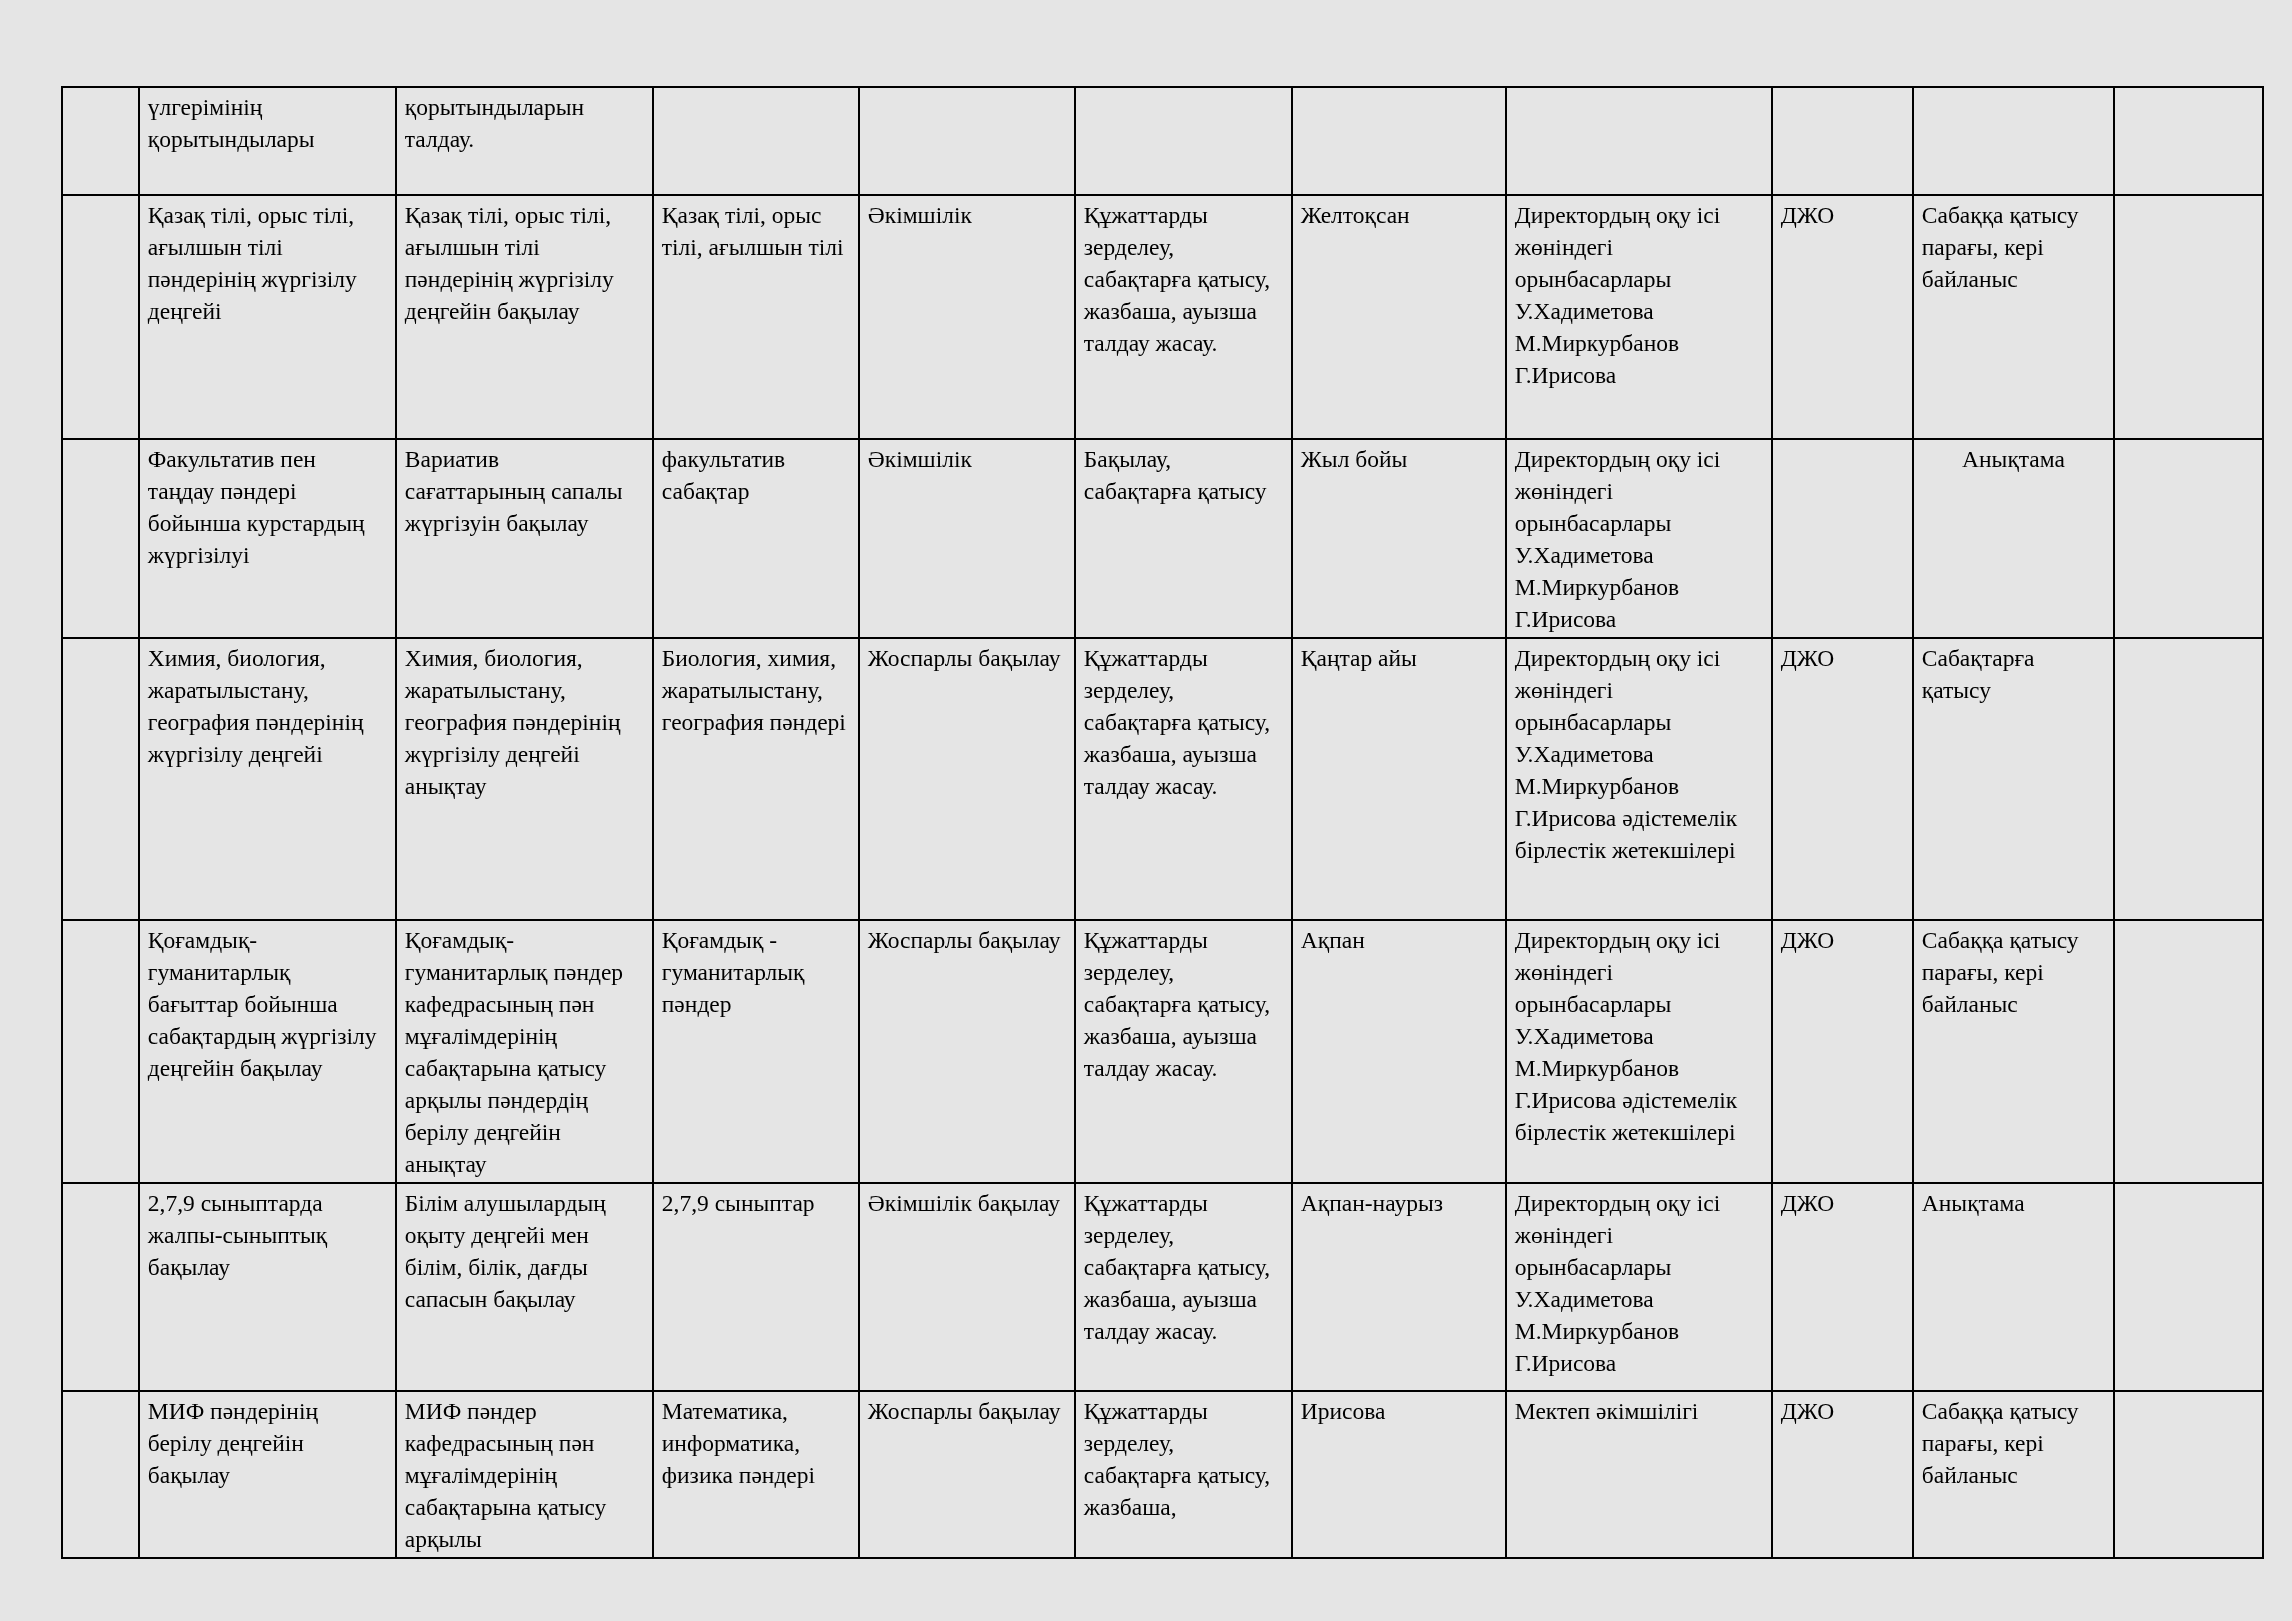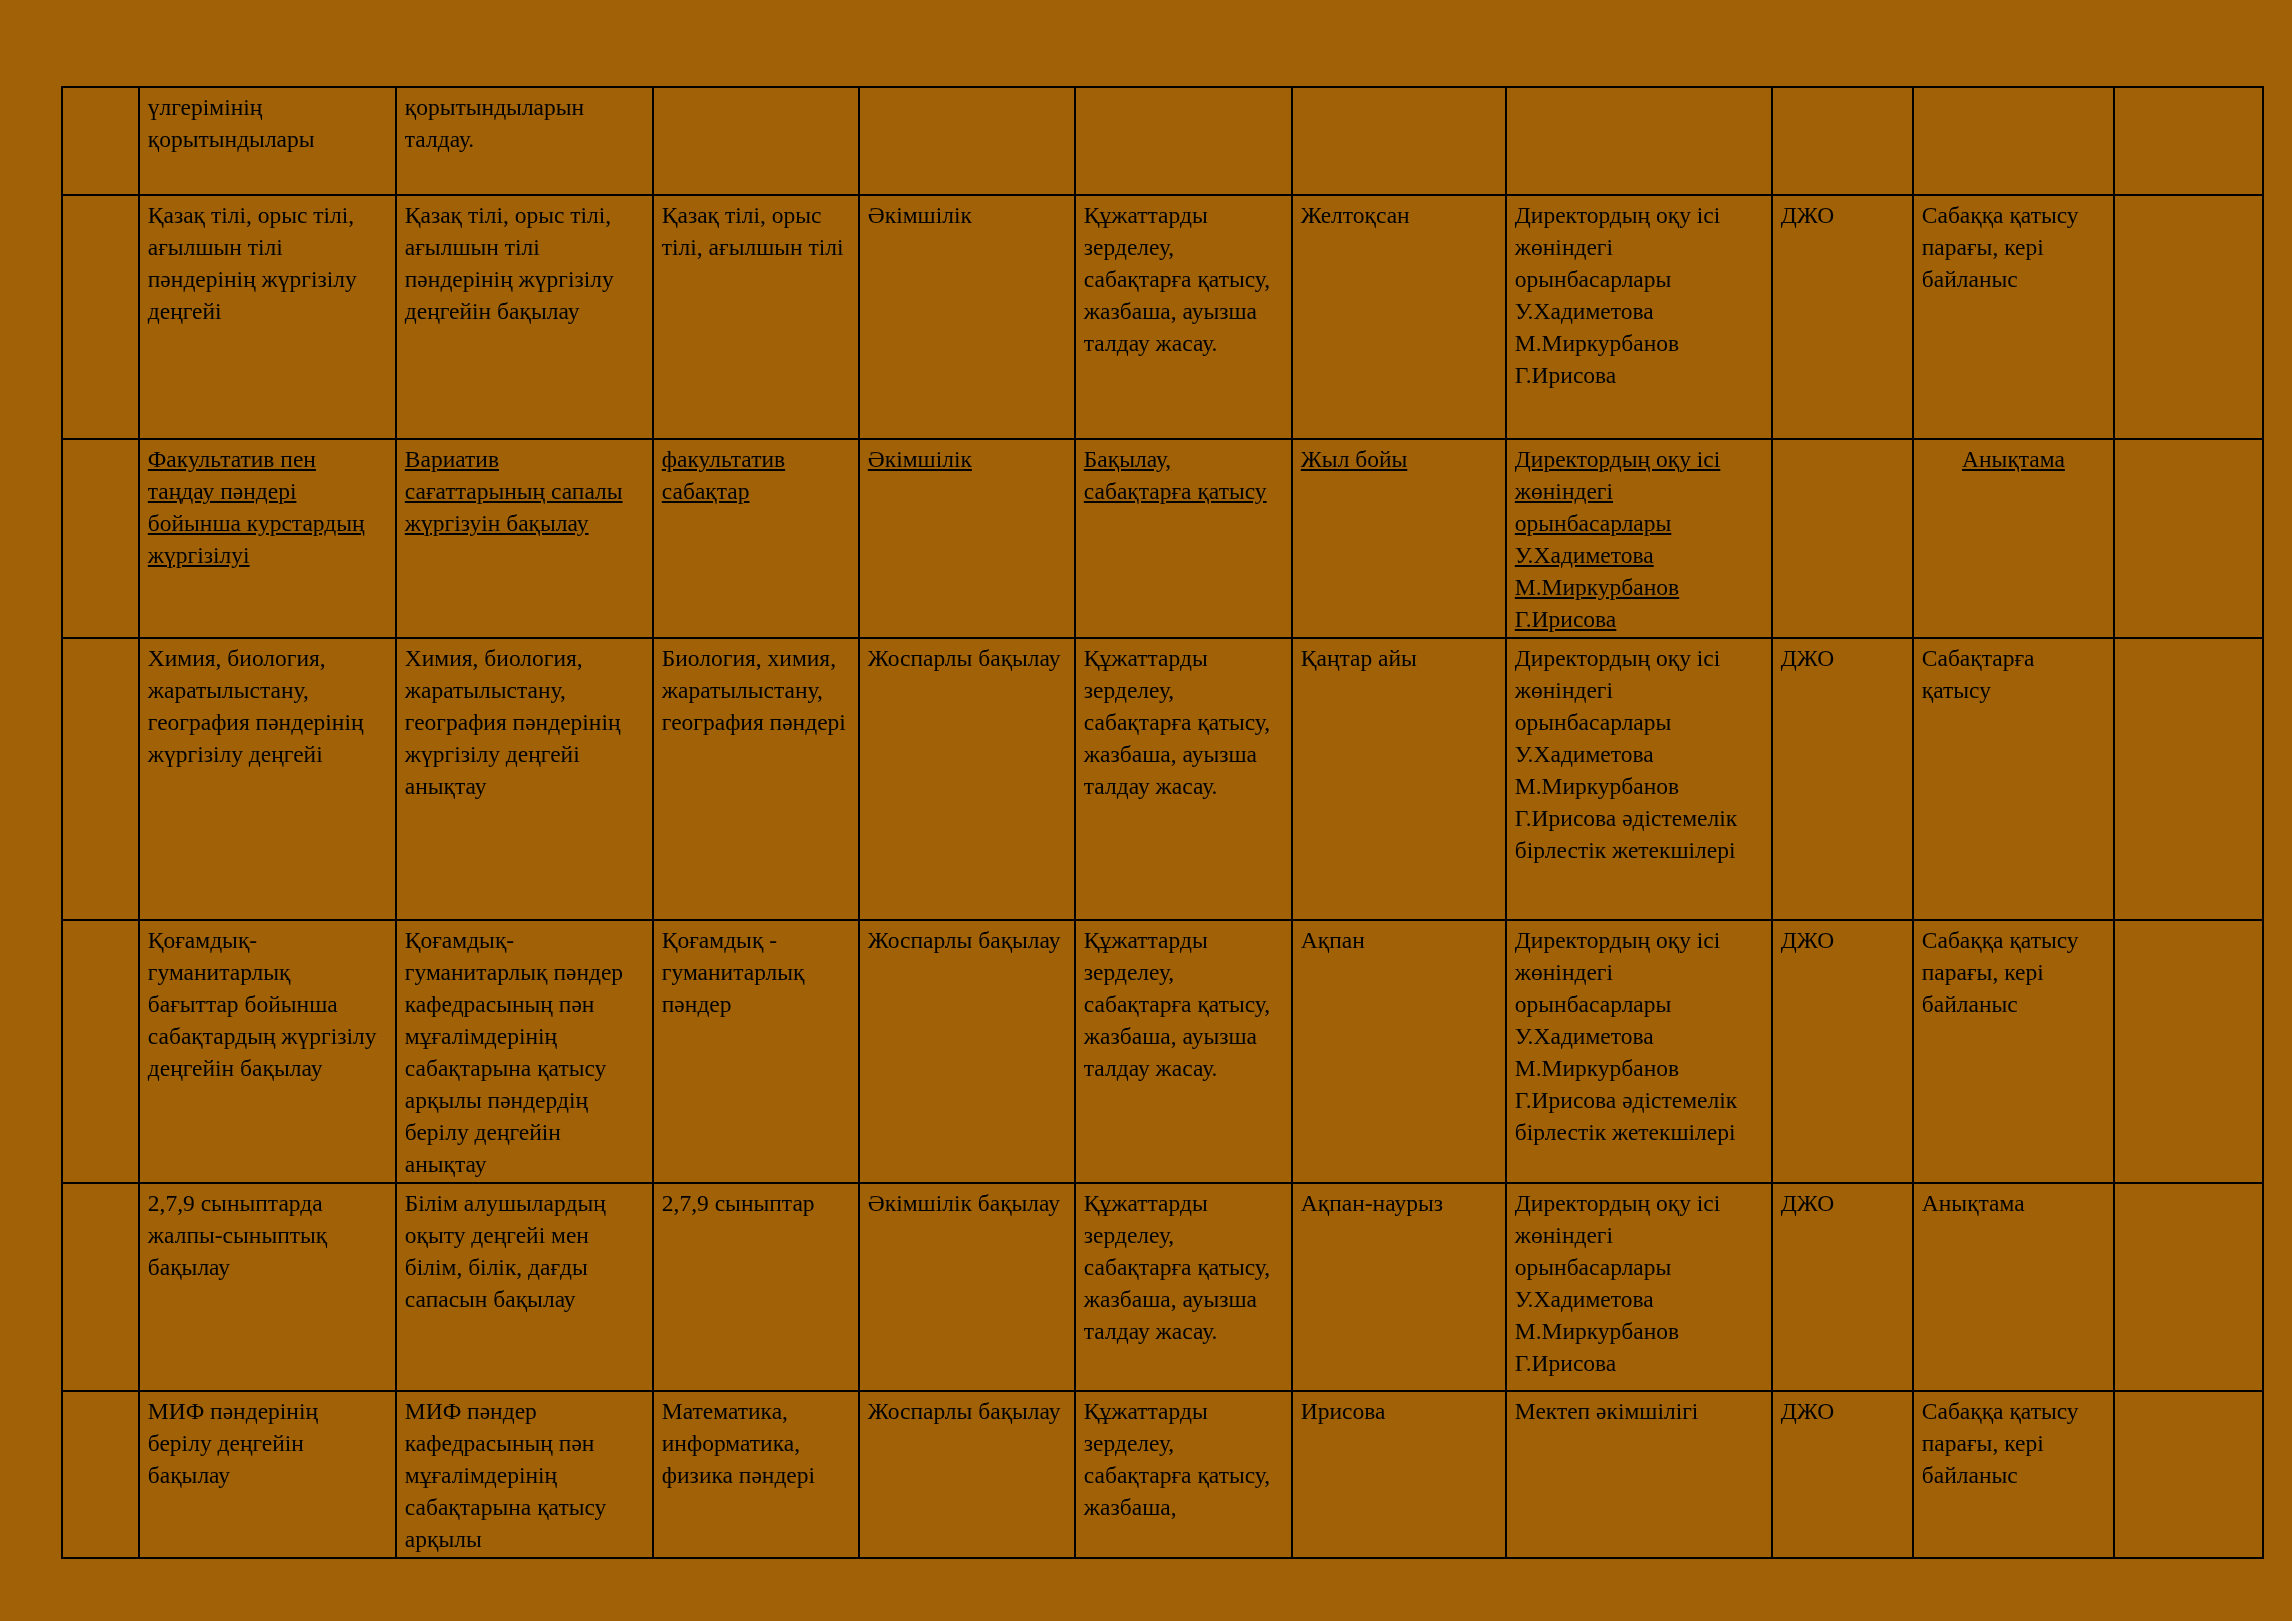--- a/index.html
+++ b/index.html
@@ -4,21 +4,21 @@
 <style>
   html, body {
     margin: 0;
     padding: 0;
     background: #ffffff;
   }
   .page {
     position: relative;
     width: 2293px;
     height: 1621px;
-    background: #a16207;
+    background: #e5e5e5;
     overflow: hidden;
     font-family: "Liberation Serif", "DejaVu Serif", serif;
     color: #000000;
   }
   table.doc-table {
     position: absolute;
     left: 61px;
     top: 86px;
     width: 2199px;
     border-collapse: collapse;
@@ -76,21 +76,21 @@
           <td>Қазақ тілі, орыс тілі, ағылшын тілі пәндерінің жүргізілу деңгейін бақылау</td>
           <td>Қазақ тілі, орыс тілі, ағылшын тілі</td>
           <td>Әкімшілік</td>
           <td>Құжаттарды зерделеу, сабақтарға қатысу, жазбаша, ауызша талдау жасау.</td>
           <td>Желтоқсан</td>
           <td>Директордың оқу ісі жөніндегі орынбасарлары У.Хадиметова М.Миркурбанов Г.Ирисова</td>
           <td>ДЖО</td>
           <td>Сабаққа қатысу парағы, кері байланыс</td>
           <td></td>
         </tr>
-        <tr style="height: 186px; text-decoration: underline;">
+        <tr style="height: 186px;">
           <td></td>
           <td>Факультатив пен таңдау пәндері бойынша курстардың жүргізілуі</td>
           <td>Вариатив сағаттарының сапалы жүргізуін бақылау</td>
           <td>факультатив сабақтар</td>
           <td>Әкімшілік</td>
           <td>Бақылау, сабақтарға қатысу</td>
           <td>Жыл бойы</td>
           <td>Директордың оқу ісі жөніндегі орынбасарлары У.Хадиметова М.Миркурбанов Г.Ирисова</td>
           <td></td>
           <td class="cell-center">Анықтама</td>

